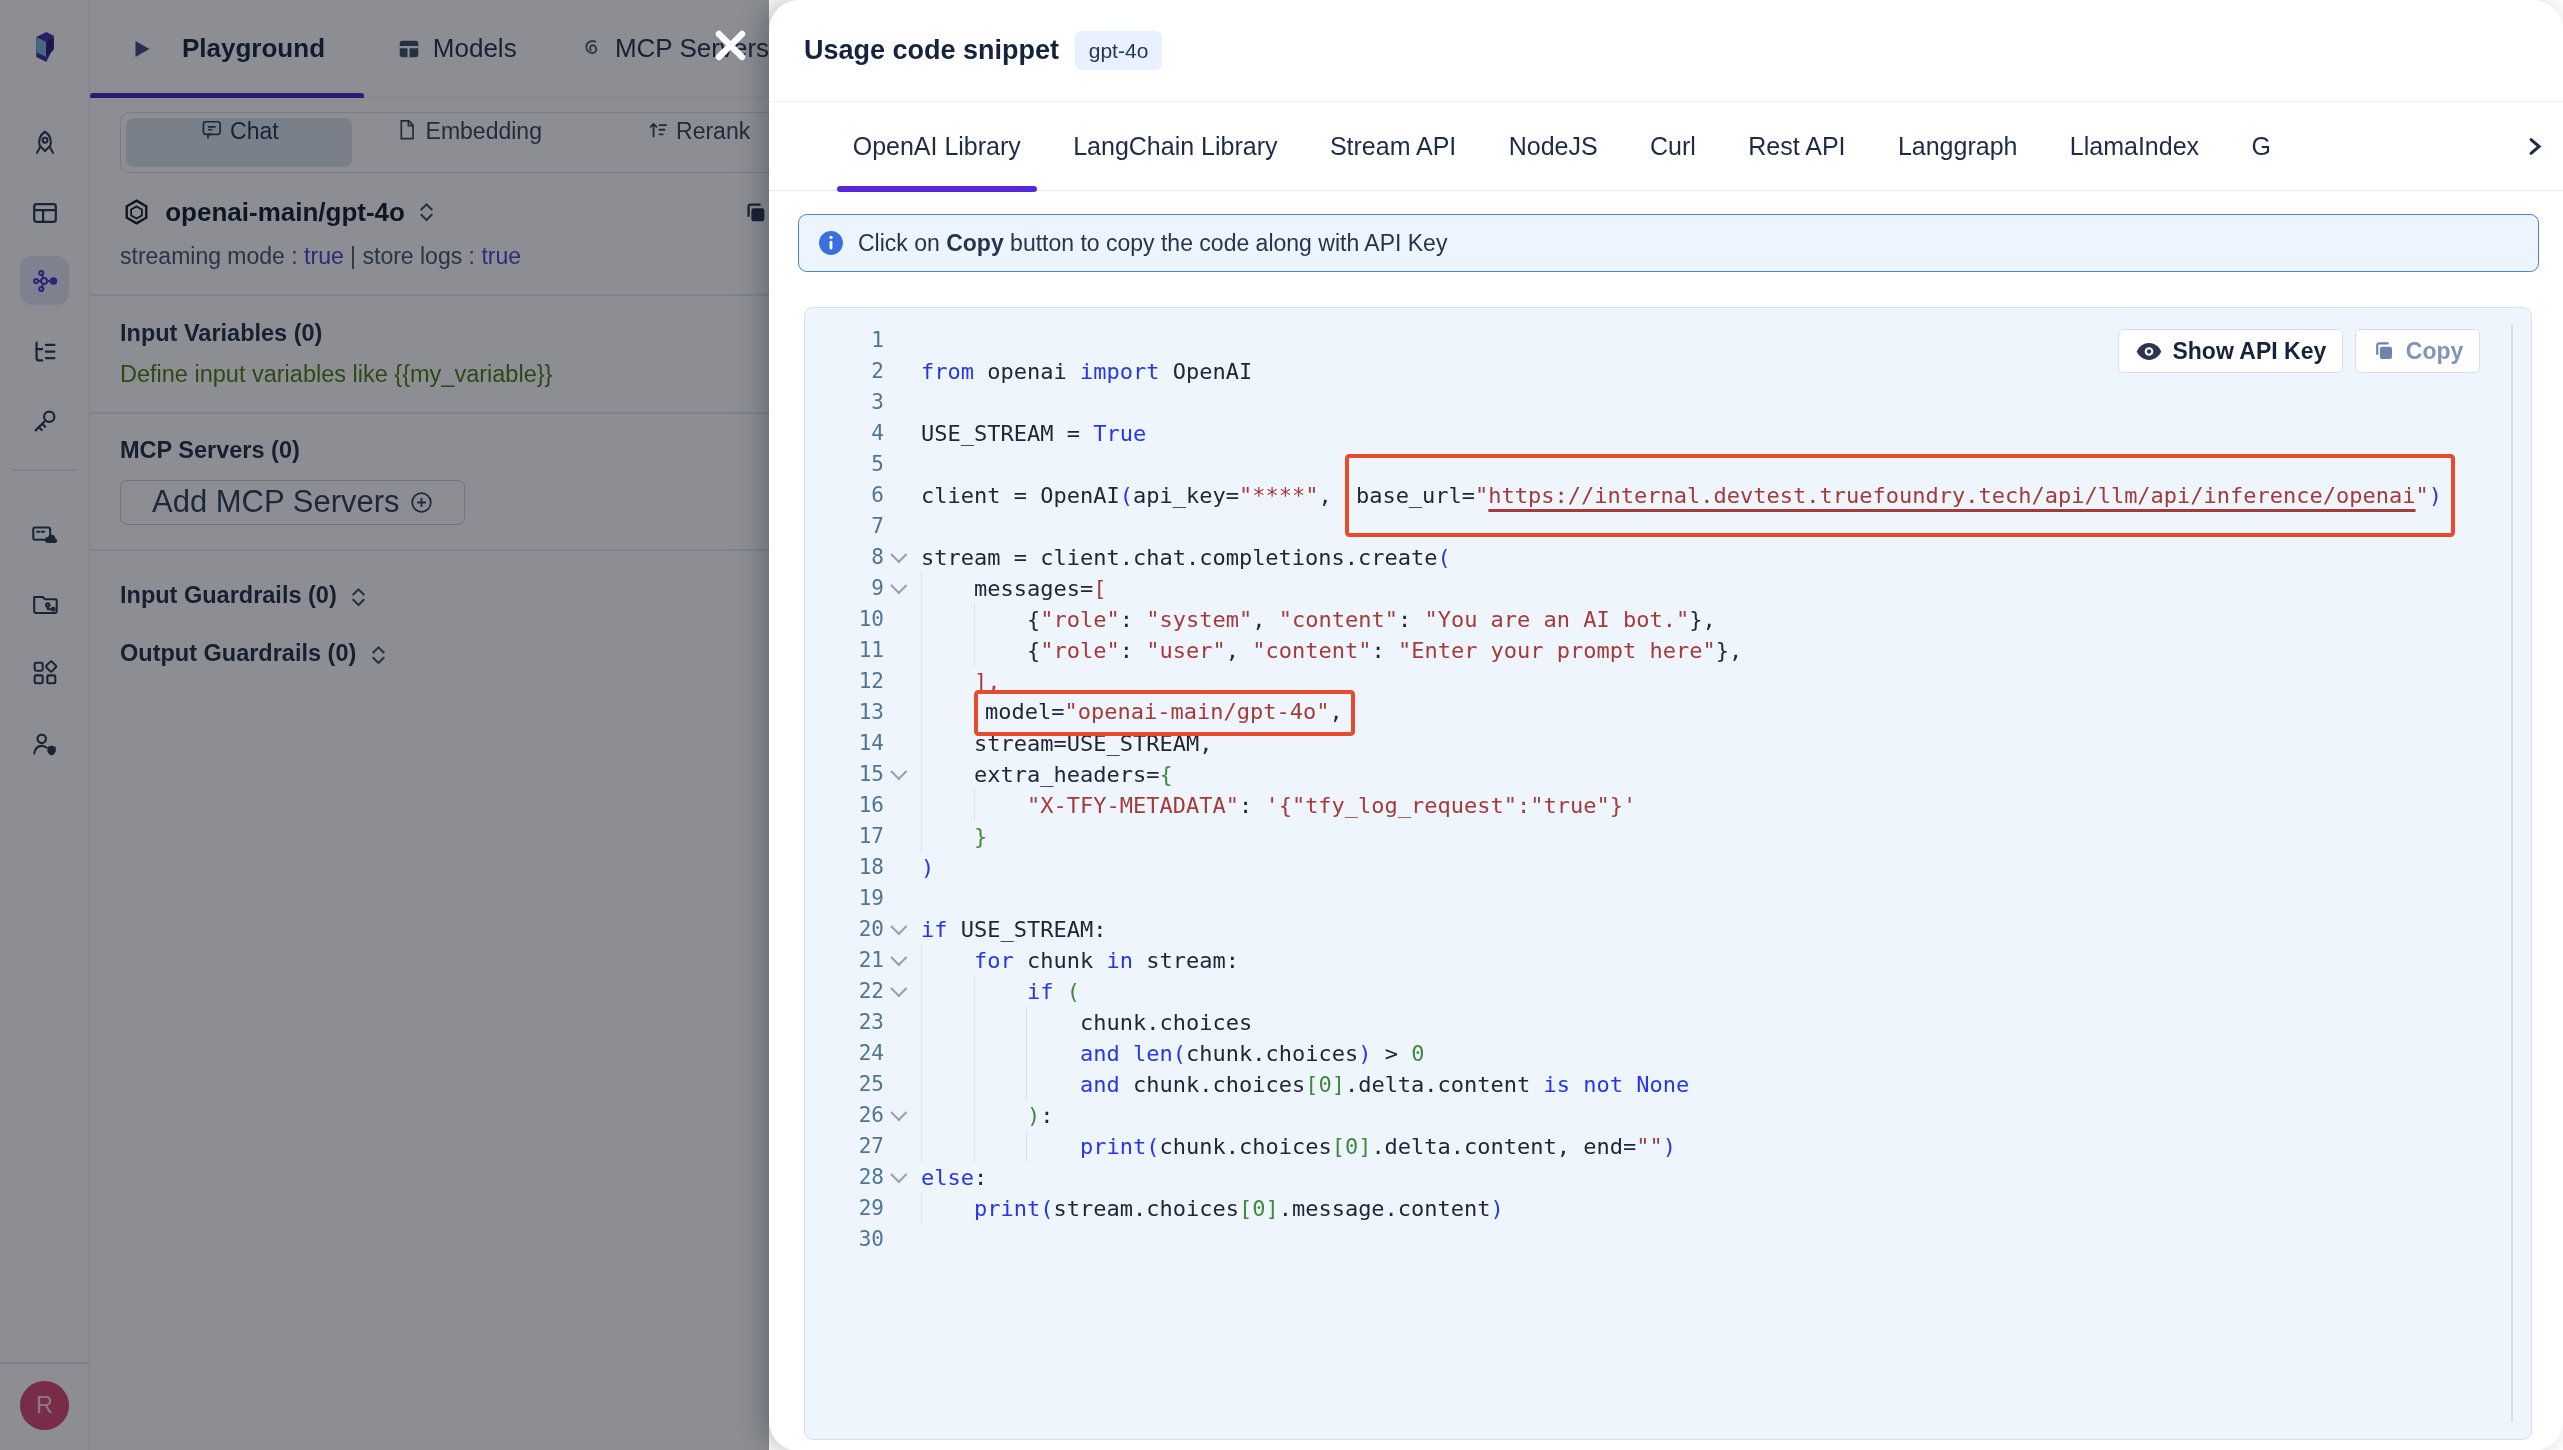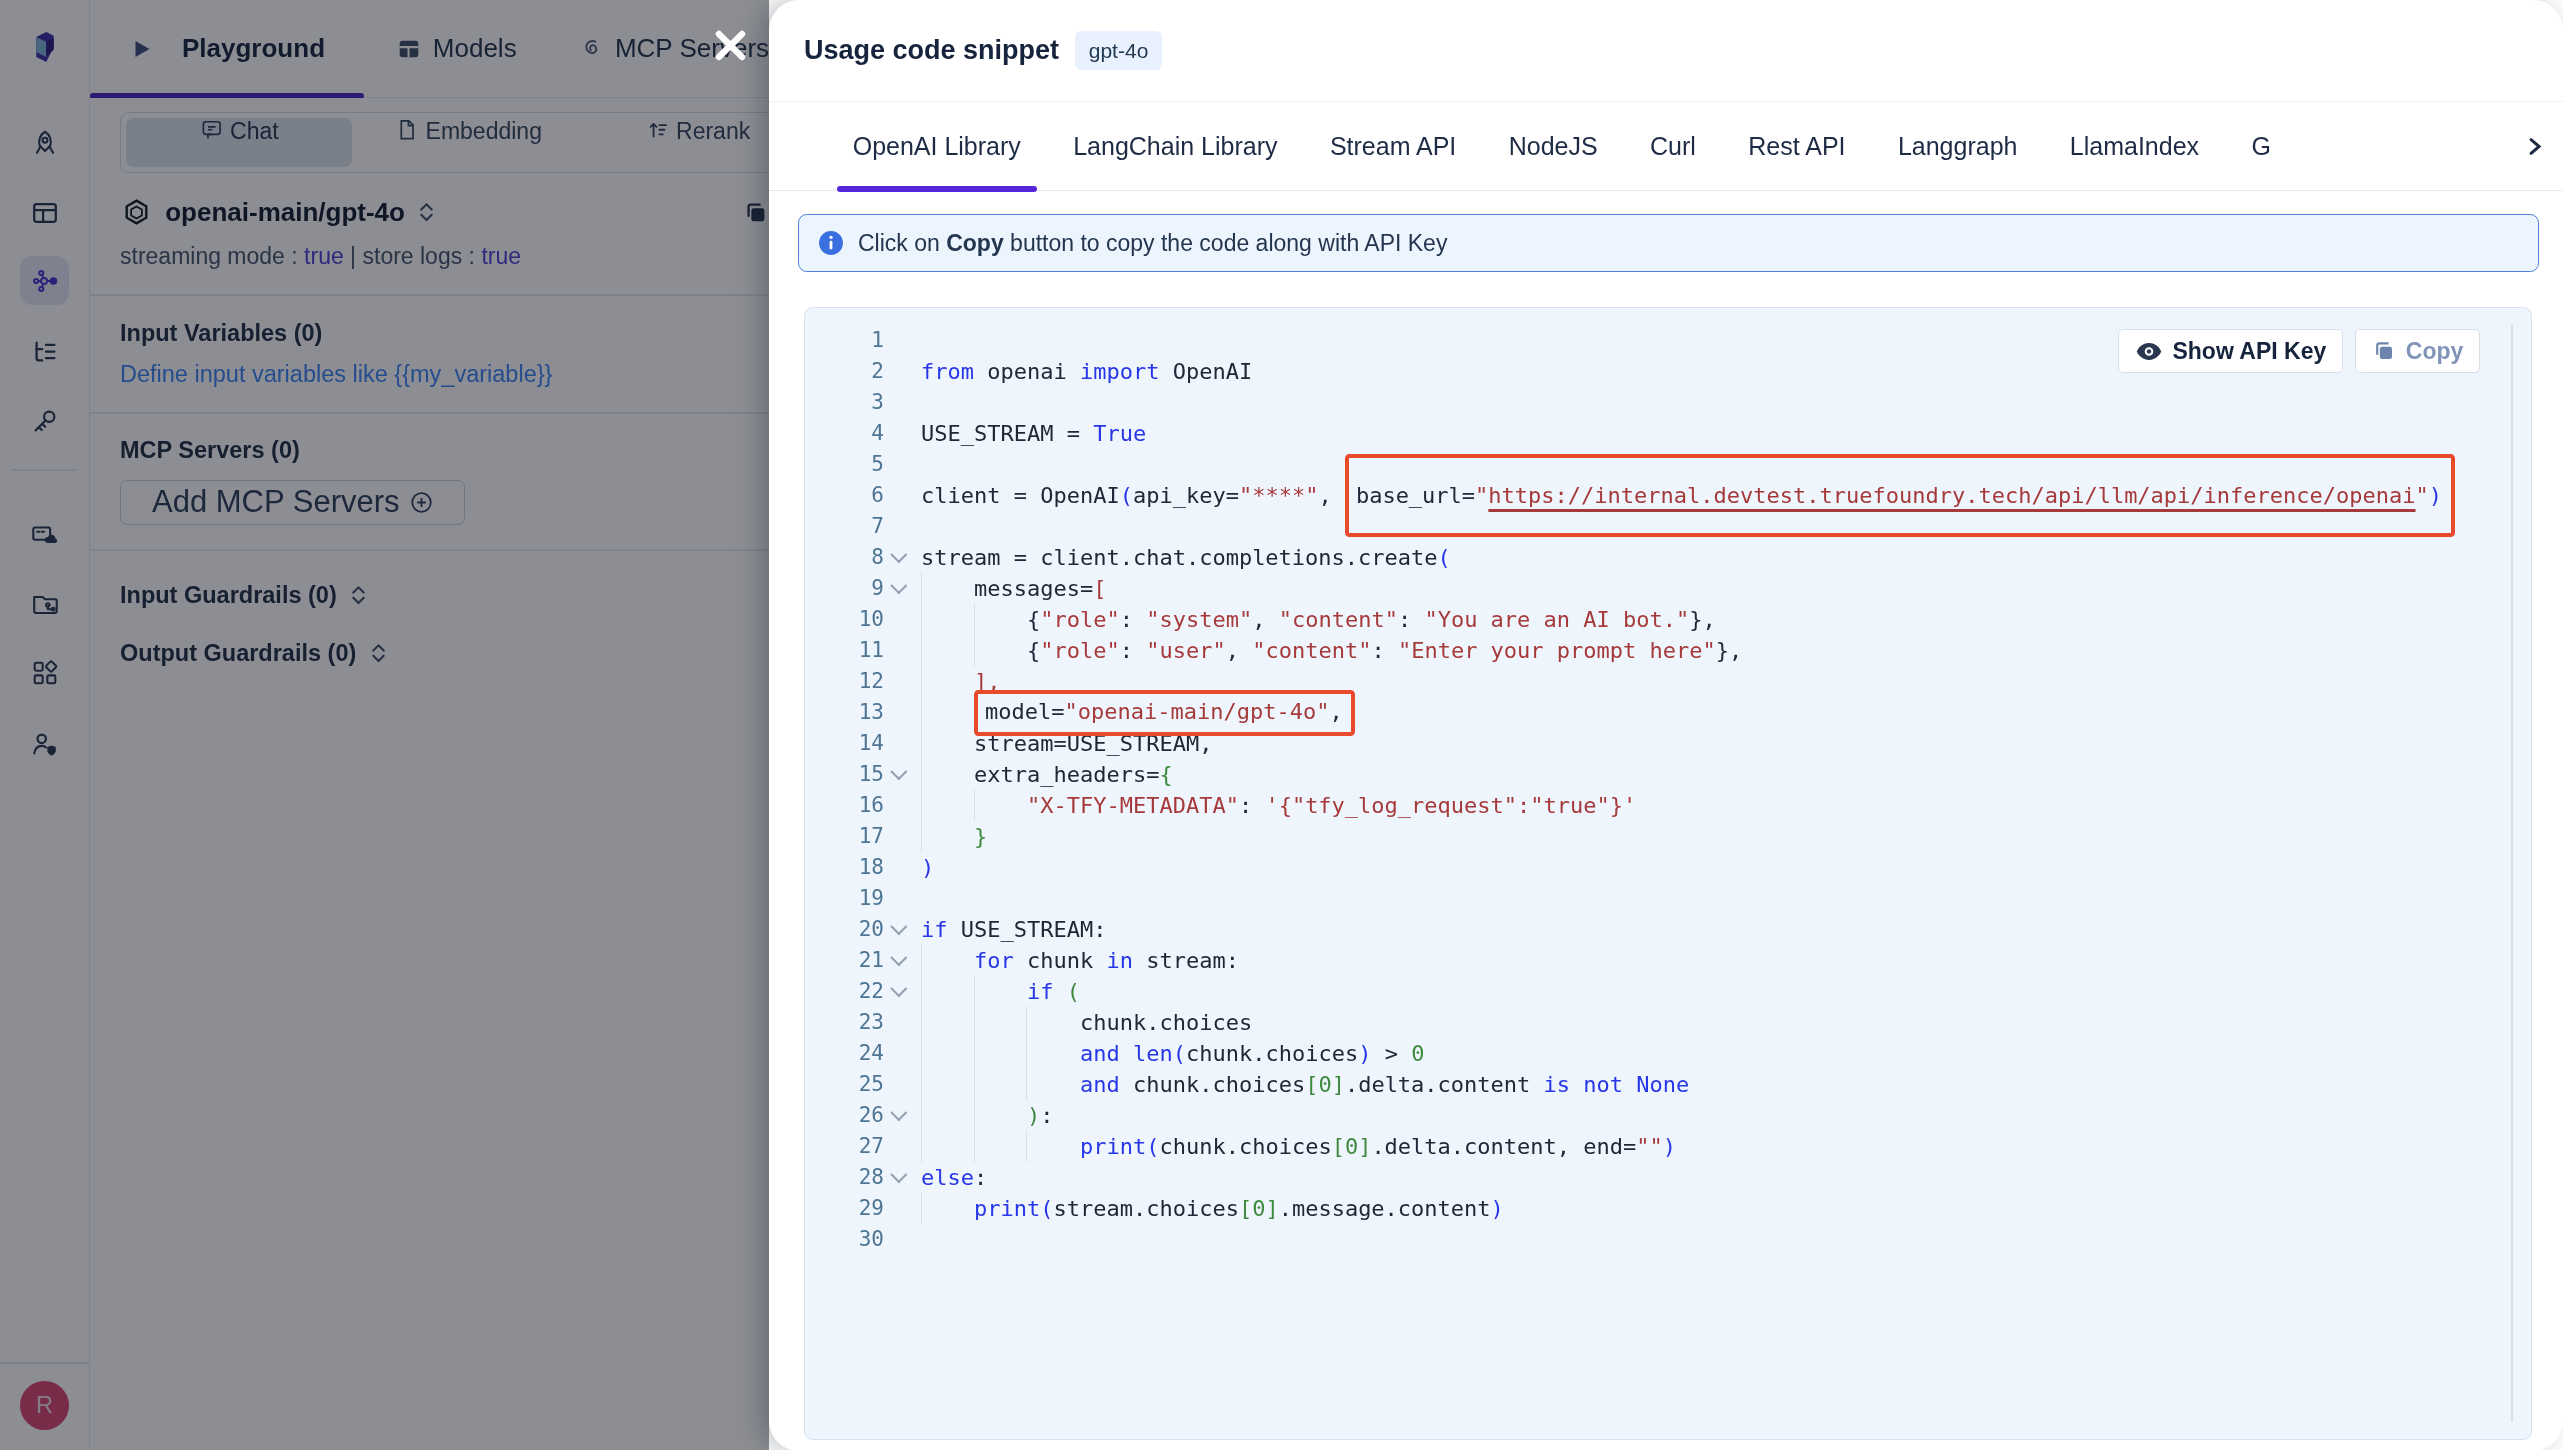--- a/index.html
+++ b/index.html
@@ -31,24 +31,24 @@
            display:flex;align-items:stretch;padding:5.2px;gap:3.5px;}
   .mseg{flex:1;display:flex;justify-content:center;gap:7px;font-size:23px;color:#33435e;border-radius:7px;}
   .mseg.active{background:#dde4ee;color:#24344f;}
   .mseg svg{width:23.5px;height:23.5px;}
   .modelrow{margin-top:23px;width:649px;display:flex;align-items:center;gap:12.2px;}
   .modelname{font-size:26px;font-weight:bold;color:#101b2e;}
   .meta{margin-top:14px;font-size:23px;color:#44546e;}
   .meta b{font-weight:normal;color:#4b3fd6;}
   .lpdiv{height:1.7px;background:#e4e9f0;margin-top:24.4px;}
   .sect-h{margin-top:23.5px;font-size:23.5px;font-weight:bold;color:#1d2c44;display:flex;align-items:center;gap:12.2px;}
-  .sect-d{margin-top:14px;font-size:23.5px;color:#3b82f6;}
+  .sect-d{margin-top:14px;font-size:23.5px;color:#4d7c0f;}
   .addbtn{margin-top:15.7px;display:inline-flex;align-items:center;gap:10.5px;height:45px;padding:0 31px;
           border:1.7px solid #c7d0dc;border-radius:7px;font-size:31px;color:#2c3c58;background:#fff;}
-  .gd{margin-top:31px;}
+  .gd{margin-top:31px;align-items:flex-end;}
 
   .updown{width:19px;height:24.4px;}
 
   
   .dim{position:absolute;left:0;top:0;width:769px;height:1451px;background:rgba(14,19,29,0.48);}
   .closex{position:absolute;left:708px;top:23px;width:44px;height:44px;display:flex;align-items:center;justify-content:center;}
 
   
   .modal{position:absolute;left:769px;top:0;width:1794px;height:1451px;background:#fff;box-shadow:-8.7px 0 24.4px rgba(15,22,35,.25);box-sizing:border-box;border-radius:30px;}
   .mhead{height:102px;display:flex;align-items:center;padding-left:35px;border-bottom:0.9px solid #eef2f7;box-sizing:border-box;gap:15.7px;}

